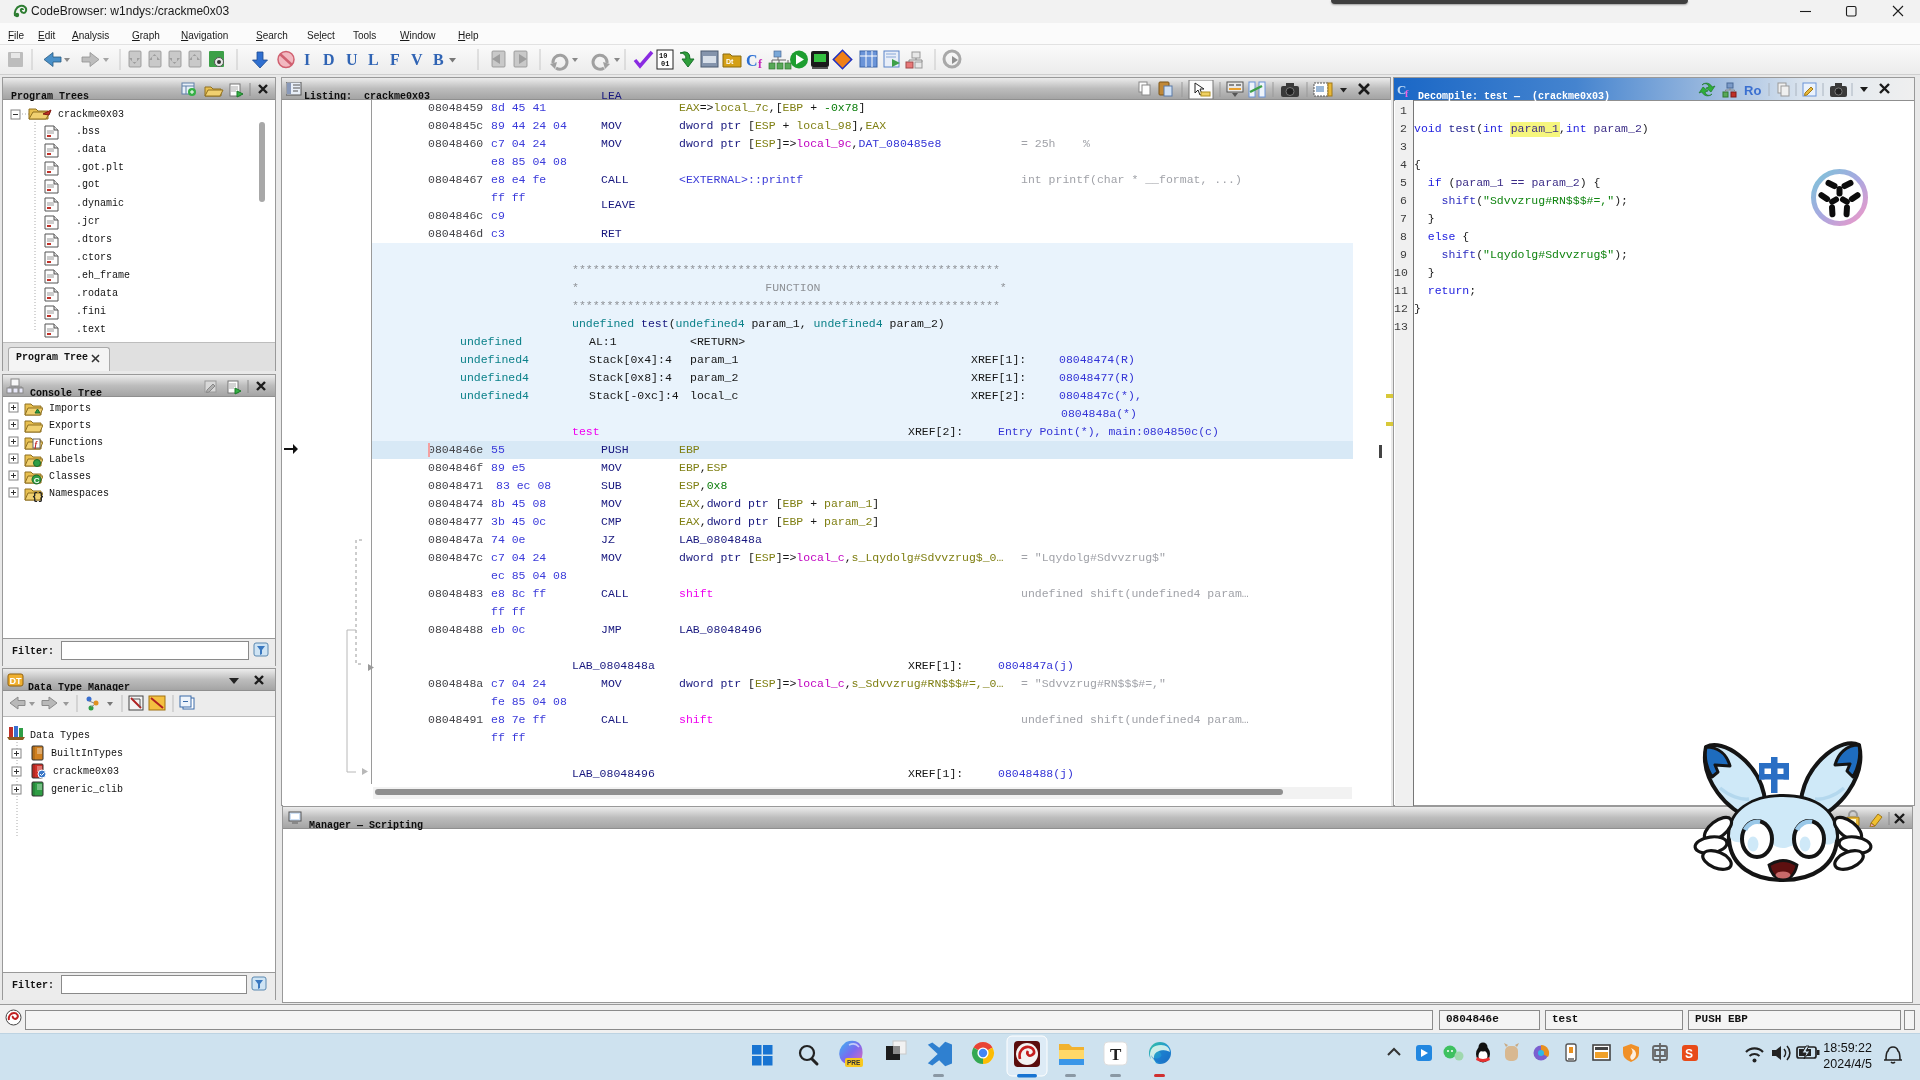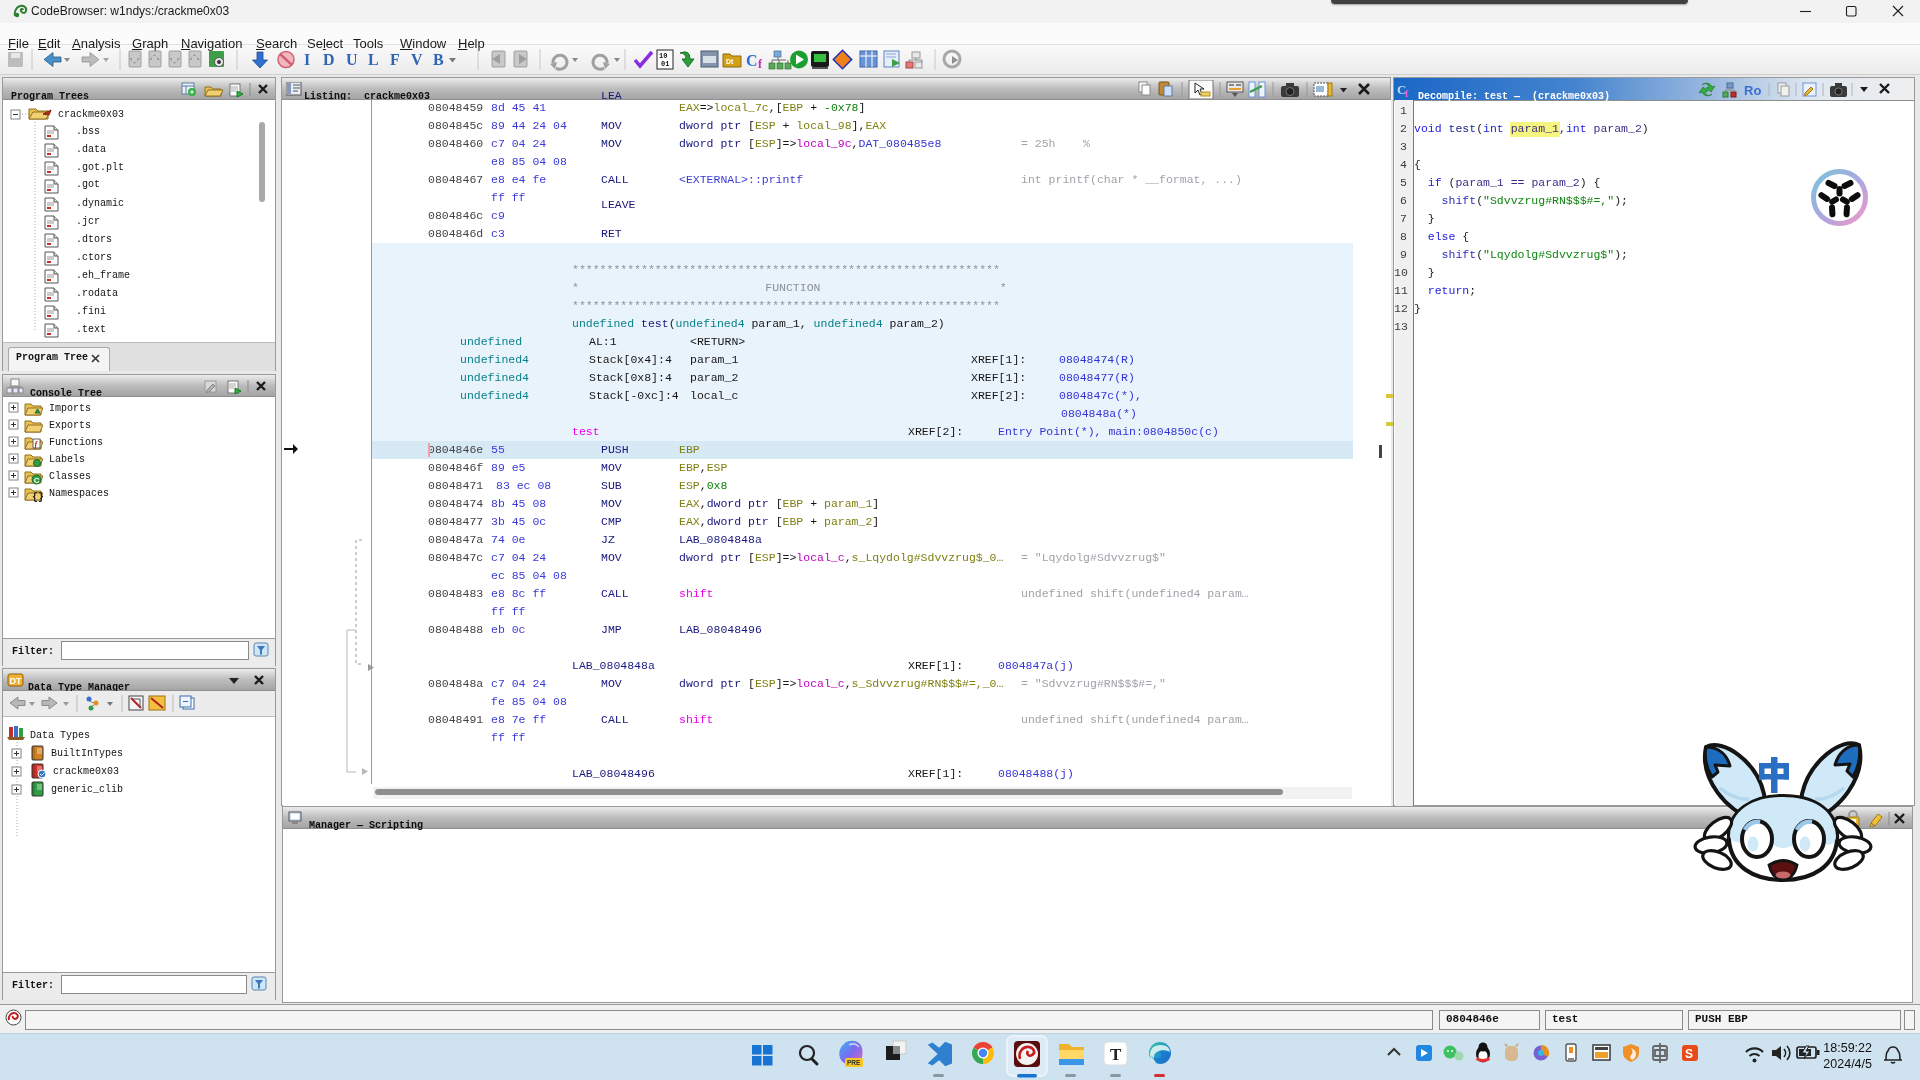--- a/index.html
+++ b/index.html
@@ -30,21 +30,21 @@
   </svg>
 <div class="a" style="left:31px;top:4px;font-size:12px;color:#191919">CodeBrowser: w1ndys:/crackme0x03</div>
 <svg class="a" style="left:1780px;top:0" width="140" height="23" viewBox="0 0 140 23">
     <g stroke="#1c1c1c" stroke-width="1.1" fill="none">
       <path d="M20 11.5 h11"></path>
       <rect x="66.5" y="6.5" width="9.5" height="9.5" rx="1.5"></rect>
       <path d="M113 6 l10 10 M123 6 l-10 10"></path>
     </g>
   </svg>
 
-<div class="a" style="left:0;top:36px;width:1920px;height:18px;font-size:13px;color:#1a1a1a">
+<div class="a" style="left:0;top:30px;width:1920px;height:18px;font-size:10px;color:#1a1a1a">
 <span class="a" style="left:8px"><u>F</u>ile</span>
     <span class="a" style="left:38px"><u>E</u>dit</span>
     <span class="a" style="left:72px"><u>A</u>nalysis</span>
     <span class="a" style="left:132px"><u>G</u>raph</span>
     <span class="a" style="left:181px"><u>N</u>avigation</span>
     <span class="a" style="left:256px"><u>S</u>earch</span>
     <span class="a" style="left:307px">Se<u>l</u>ect</span>
     <span class="a" style="left:353px">Tools</span>
     <span class="a" style="left:400px"><u>W</u>indow</span>
     <span class="a" style="left:458px"><u>H</u>elp</span>

